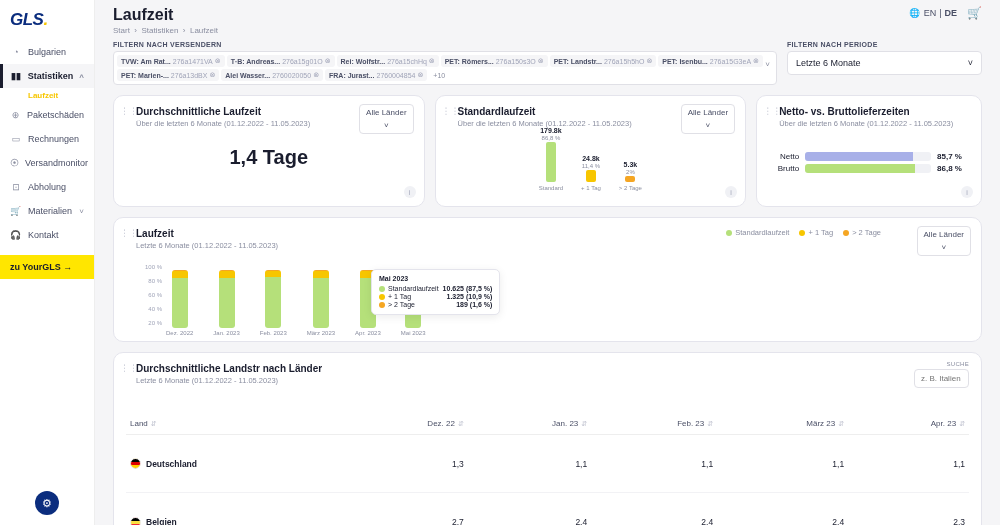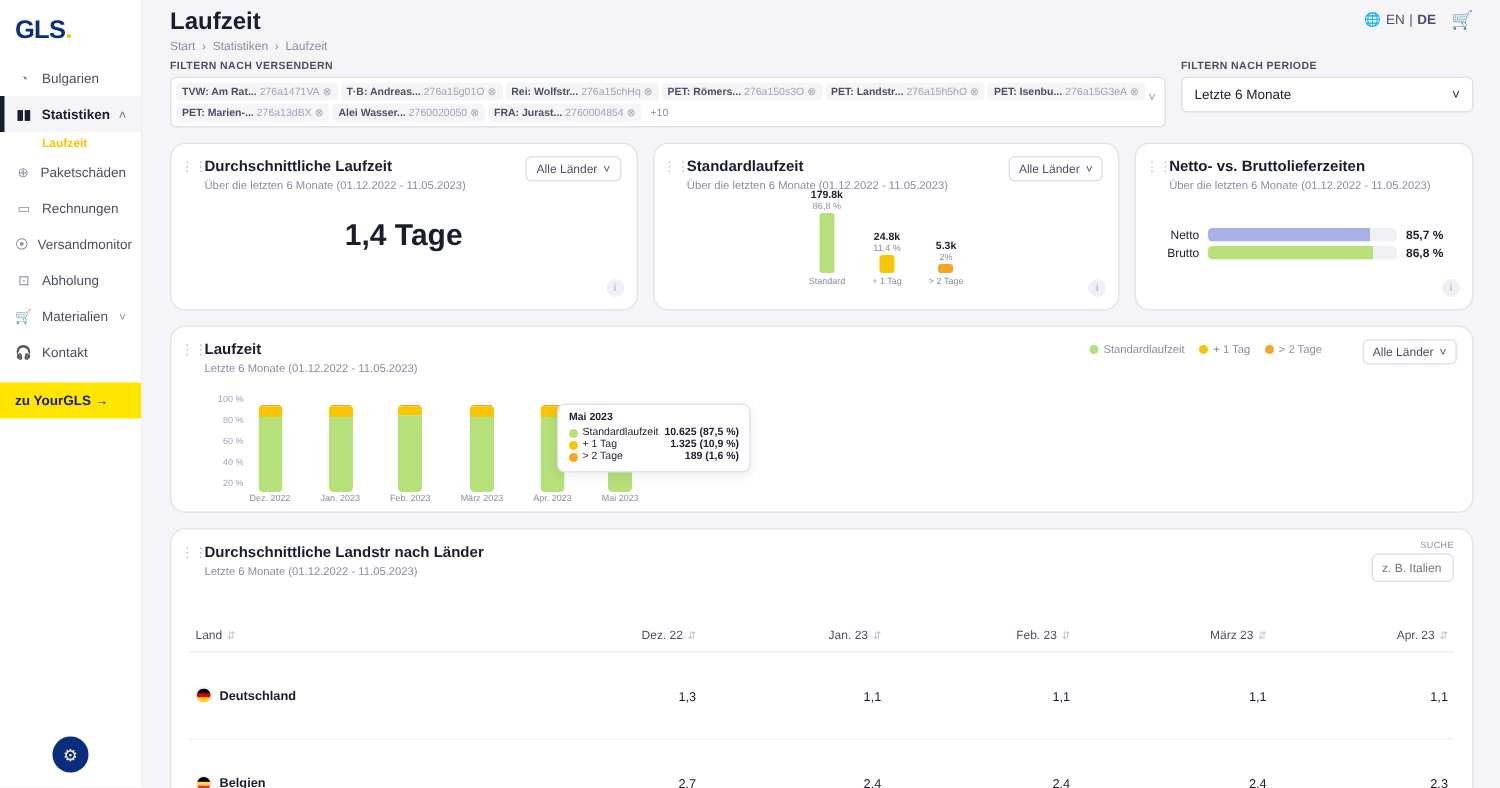--- a/index.html
+++ b/index.html
@@ -1,19 +1,19 @@
 <!DOCTYPE html>
 <html><head>
 <meta charset="utf-8">
 <style>
 * { box-sizing: border-box; margin: 0; padding: 0; }
 body { font-family: -apple-system, BlinkMacSystemFont, "Segoe UI", Arial, sans-serif; background: #f5f5f7; color: #1a1d2e; font-size: 11px; }
 .layout { display: flex; height: 525px; }
 .sidebar { width: 95px; background: #fff; border-right: 1px solid #eee; display: flex; flex-direction: column; padding-top: 6px; }
-.logo { font-weight: 900; font-size: 17px; color: #0b2d7e; padding: 4px 10px 10px 10px; letter-spacing: -0.5px; }
+.logo { font-weight: 900; font-size: 17px; color: #0b2d7e; padding: 4px 10px 10px 10px; letter-spacing: -0.5px; font-style: italic; }
 .logo .dot { color: #f7c600; }
 .nav-item { display: flex; align-items: center; gap: 6px; padding: 6px 10px; font-size: 9px; color: #4a4f66; cursor: pointer; }
 .nav-item.active { background: #f5f5f7; font-weight: 700; color: #1a1d2e; border-left: 3px solid #1a1d2e; padding-left: 7px; }
 .nav-item .ico { width: 12px; height: 12px; border-radius: 2px; display: inline-flex; align-items: center; justify-content: center; color: #8a8ea0; }
 .nav-item.active .ico { color: #1a1d2e; }
 .nav-item .chev { margin-left: auto; color: #8a8ea0; font-size: 8px; }
 .sub-item { padding: 3px 10px 3px 28px; font-size: 8px; color: #8a8ea0; cursor: pointer; }
 .sub-item.sel { color: #f7c600; font-weight: 600; }
 .yourgls { margin-top: 8px; background: #ffe600; padding: 7px 10px; font-size: 9px; font-weight: 700; cursor: pointer; display: flex; align-items: center; gap: 4px; }
 .gear-btn { margin-top: auto; margin-bottom: 10px; align-self: center; width: 24px; height: 24px; border-radius: 50%; background: #0b2d7e; color: #fff; display: flex; align-items: center; justify-content: center; cursor: pointer; }
@@ -38,21 +38,21 @@
 .chip .x { color: #a0a4b8; cursor: pointer; }
 .chip.more { background: transparent; color: #8a8ea0; }
 .select-box { border: 1px solid #e0e0e6; border-radius: 4px; background: #fff; padding: 6px 8px; font-size: 9px; display: flex; justify-content: space-between; align-items: center; cursor: pointer; }
 
 .card-row { display: flex; gap: 10px; margin-bottom: 10px; }
 .card { background: #fff; border: 1px solid #e4e4ec; border-radius: 10px; padding: 10px 12px; position: relative; }
 .card .handle { position: absolute; left: 6px; top: 10px; color: #c0c3d0; font-size: 9px; cursor: move; }
 .card .info { position: absolute; right: 8px; bottom: 8px; width: 12px; height: 12px; border-radius: 50%; background: #f0f1f5; color: #a0a4b8; font-size: 7px; display: flex; align-items: center; justify-content: center; cursor: pointer; }
 .card-title { font-size: 10px; font-weight: 800; margin-left: 10px; }
 .card-sub { font-size: 7.5px; color: #8a8ea0; margin-left: 10px; margin-top: 2px; }
-.card-select { position: absolute; right: 10px; top: 8px; border: 1px solid #e0e0e6; border-radius: 4px; padding: 3px 6px; font-size: 8px; color: #4a4f66; cursor: pointer; display: flex; align-items: center; gap: 4px; }
+.card-select { position: absolute; right: 10px; top: 8px; border: 1px solid #e0e0e6; border-radius: 4px; padding: 3px 6px; font-size: 8px; color: #4a4f66; cursor: pointer; display: flex; align-items: center; gap: 4px; flex-direction: column; }
 
 .c-avg { flex: 1; height: 112px; }
 .c-avg .bignum { font-size: 20px; font-weight: 800; text-align: center; margin-top: 18px; }
 .c-std { flex: 1; height: 112px; }
 .c-nb { flex: 0.7; height: 112px; }
 
 .std-bars { display: flex; align-items: flex-end; justify-content: center; gap: 18px; margin-top: 8px; height: 55px; }
 .std-bar { display: flex; flex-direction: column; align-items: center; gap: 1px; }
 .std-bar .val { font-size: 7px; font-weight: 700; }
 .std-bar .pct { font-size: 6px; color: #8a8ea0; }

